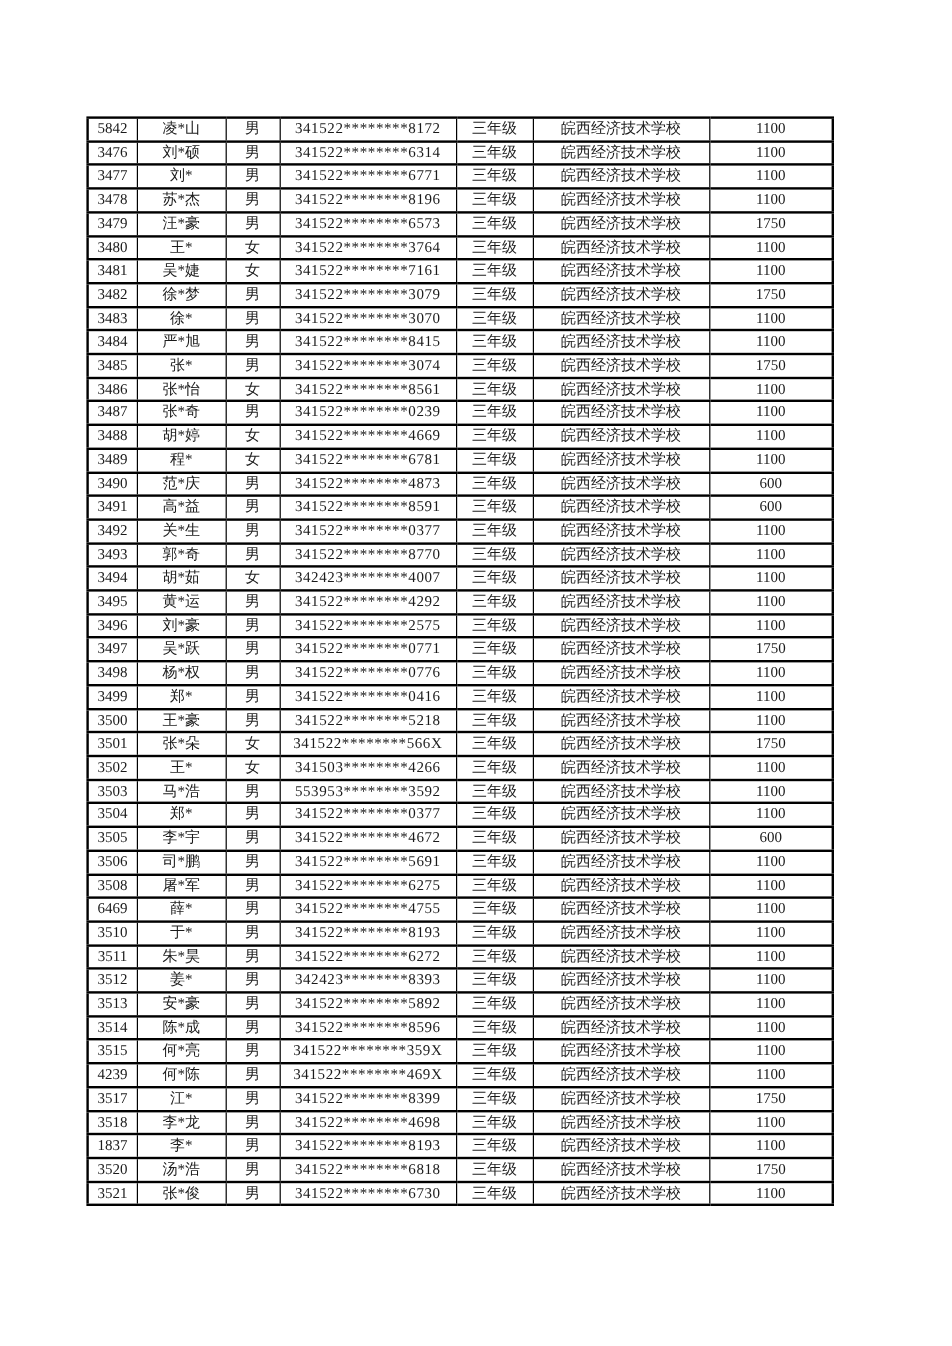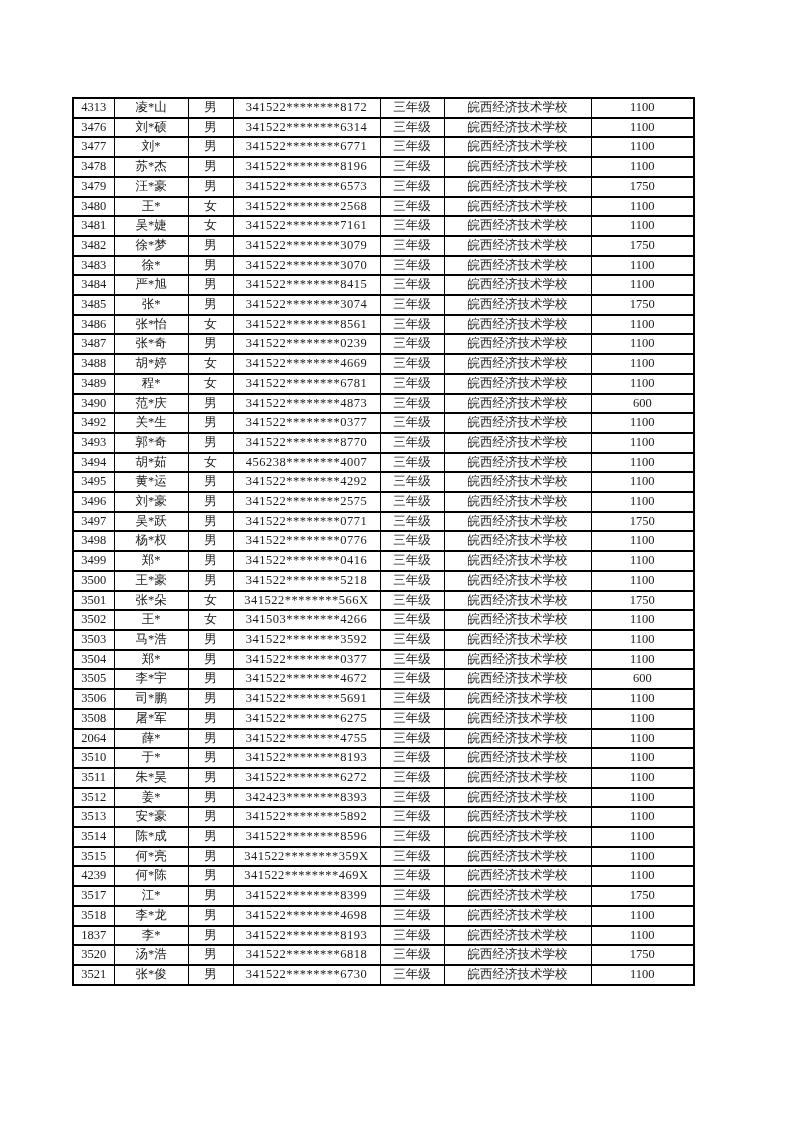--- a/index.html
+++ b/index.html
@@ -63,21 +63,21 @@
       <col class="c0">
         <col class="c1">
         <col class="c2">
         <col class="c3">
       <col class="c4">
         <col class="c5">
         <col class="c6">
     </colgroup>
     <tbody>
         <tr>
-          <td class="c0">4313</td>
+          <td class="c0">5842</td>
           <td class="c1">凌*山</td>
           <td class="c2">男</td>
           <td class="c3">341522********8172</td>
           <td class="c4">三年级</td>
           <td class="c5">皖西经济技术学校</td>
           <td class="c6">1100</td>
         </tr>
         <tr>
           <td class="c0">3476</td>
           <td class="c1">刘*硕</td>
@@ -111,21 +111,21 @@
           <td class="c2">男</td>
           <td class="c3">341522********6573</td>
           <td class="c4">三年级</td>
           <td class="c5">皖西经济技术学校</td>
           <td class="c6">1750</td>
         </tr>
         <tr>
           <td class="c0">3480</td>
           <td class="c1">王*</td>
           <td class="c2">女</td>
-          <td class="c3">341522********2568</td>
+          <td class="c3">341522********3764</td>
           <td class="c4">三年级</td>
           <td class="c5">皖西经济技术学校</td>
           <td class="c6">1100</td>
         </tr>
         <tr>
           <td class="c0">3481</td>
           <td class="c1">吴*婕</td>
           <td class="c2">女</td>
           <td class="c3">341522********7161</td>
           <td class="c4">三年级</td>
@@ -207,20 +207,29 @@
         <tr>
           <td class="c0">3490</td>
           <td class="c1">范*庆</td>
           <td class="c2">男</td>
           <td class="c3">341522********4873</td>
           <td class="c4">三年级</td>
           <td class="c5">皖西经济技术学校</td>
           <td class="c6">600</td>
         </tr>
         <tr>
+          <td class="c0">3491</td>
+          <td class="c1">高*益</td>
+          <td class="c2">男</td>
+          <td class="c3">341522********8591</td>
+          <td class="c4">三年级</td>
+          <td class="c5">皖西经济技术学校</td>
+          <td class="c6">600</td>
+        </tr>
+        <tr>
           <td class="c0">3492</td>
           <td class="c1">关*生</td>
           <td class="c2">男</td>
           <td class="c3">341522********0377</td>
           <td class="c4">三年级</td>
           <td class="c5">皖西经济技术学校</td>
           <td class="c6">1100</td>
         </tr>
         <tr>
           <td class="c0">3493</td>
@@ -228,21 +237,21 @@
           <td class="c2">男</td>
           <td class="c3">341522********8770</td>
           <td class="c4">三年级</td>
           <td class="c5">皖西经济技术学校</td>
           <td class="c6">1100</td>
         </tr>
         <tr>
           <td class="c0">3494</td>
           <td class="c1">胡*茹</td>
           <td class="c2">女</td>
-          <td class="c3">456238********4007</td>
+          <td class="c3">342423********4007</td>
           <td class="c4">三年级</td>
           <td class="c5">皖西经济技术学校</td>
           <td class="c6">1100</td>
         </tr>
         <tr>
           <td class="c0">3495</td>
           <td class="c1">黄*运</td>
           <td class="c2">男</td>
           <td class="c3">341522********4292</td>
           <td class="c4">三年级</td>
@@ -309,21 +318,21 @@
           <td class="c2">女</td>
           <td class="c3">341503********4266</td>
           <td class="c4">三年级</td>
           <td class="c5">皖西经济技术学校</td>
           <td class="c6">1100</td>
         </tr>
         <tr>
           <td class="c0">3503</td>
           <td class="c1">马*浩</td>
           <td class="c2">男</td>
-          <td class="c3">341522********3592</td>
+          <td class="c3">553953********3592</td>
           <td class="c4">三年级</td>
           <td class="c5">皖西经济技术学校</td>
           <td class="c6">1100</td>
         </tr>
         <tr>
           <td class="c0">3504</td>
           <td class="c1">郑*</td>
           <td class="c2">男</td>
           <td class="c3">341522********0377</td>
           <td class="c4">三年级</td>
@@ -351,21 +360,21 @@
         <tr>
           <td class="c0">3508</td>
           <td class="c1">屠*军</td>
           <td class="c2">男</td>
           <td class="c3">341522********6275</td>
           <td class="c4">三年级</td>
           <td class="c5">皖西经济技术学校</td>
           <td class="c6">1100</td>
         </tr>
         <tr>
-          <td class="c0">2064</td>
+          <td class="c0">6469</td>
           <td class="c1">薛*</td>
           <td class="c2">男</td>
           <td class="c3">341522********4755</td>
           <td class="c4">三年级</td>
           <td class="c5">皖西经济技术学校</td>
           <td class="c6">1100</td>
         </tr>
         <tr>
           <td class="c0">3510</td>
           <td class="c1">于*</td>

